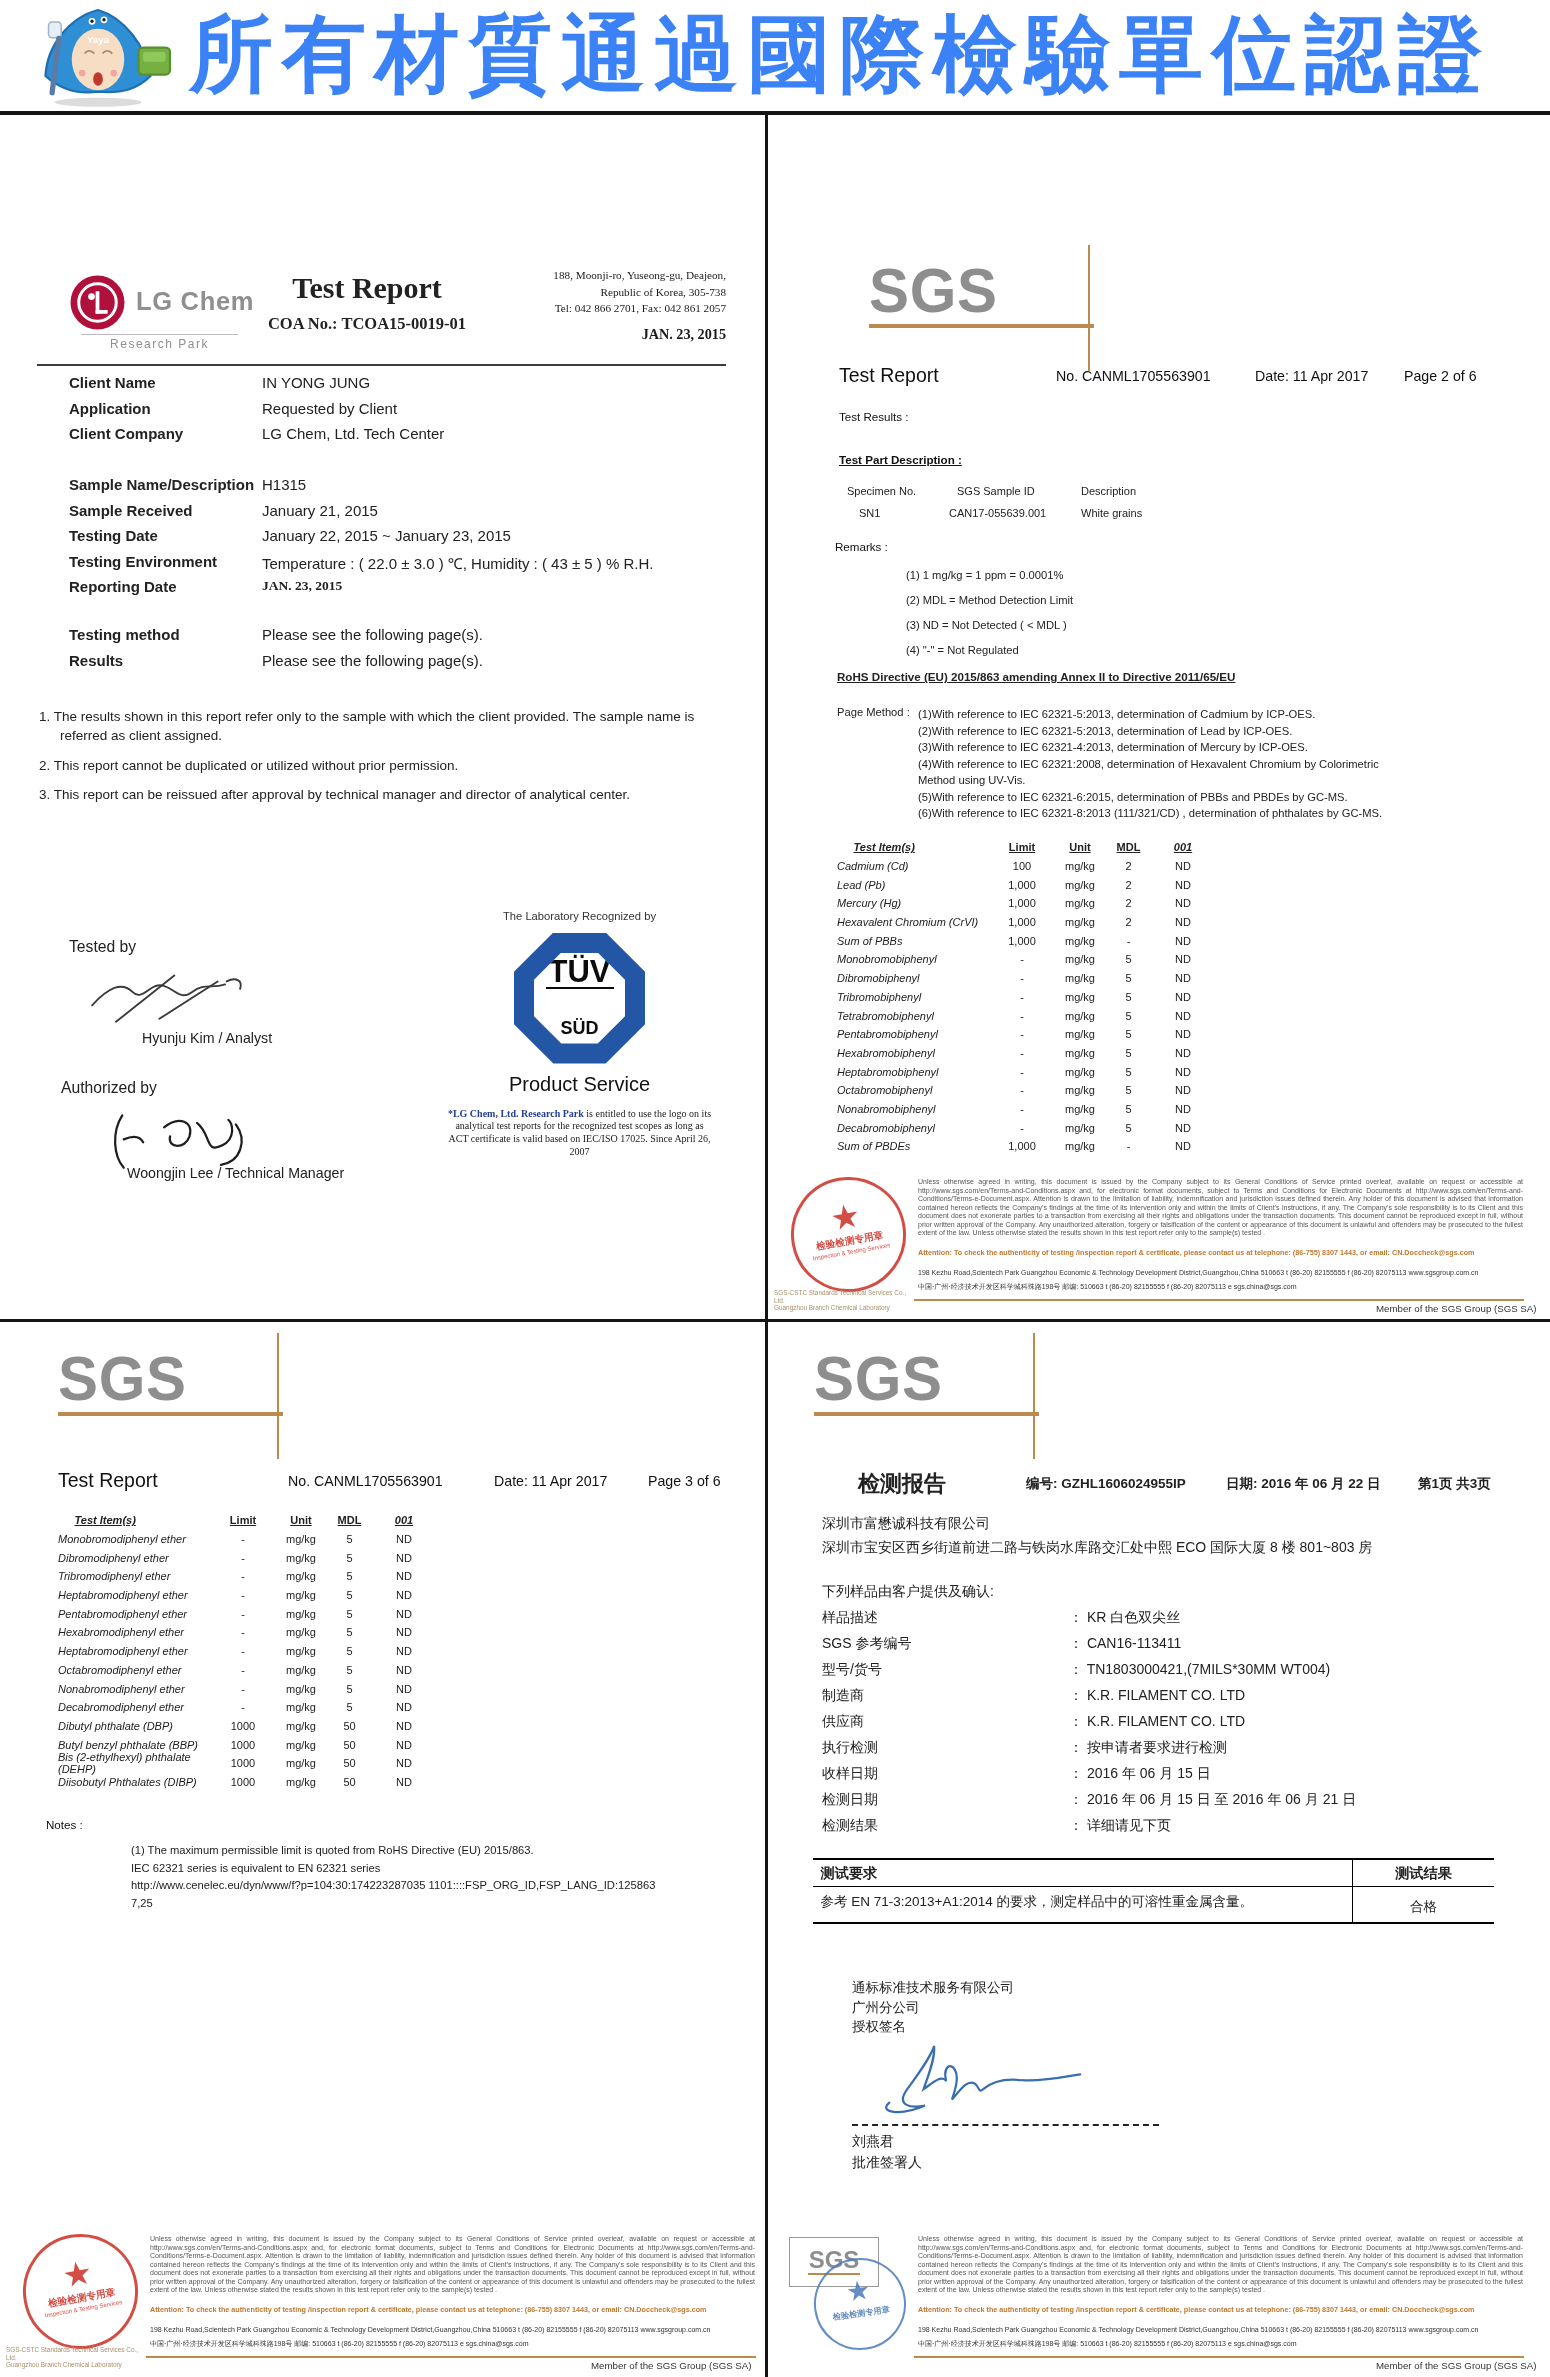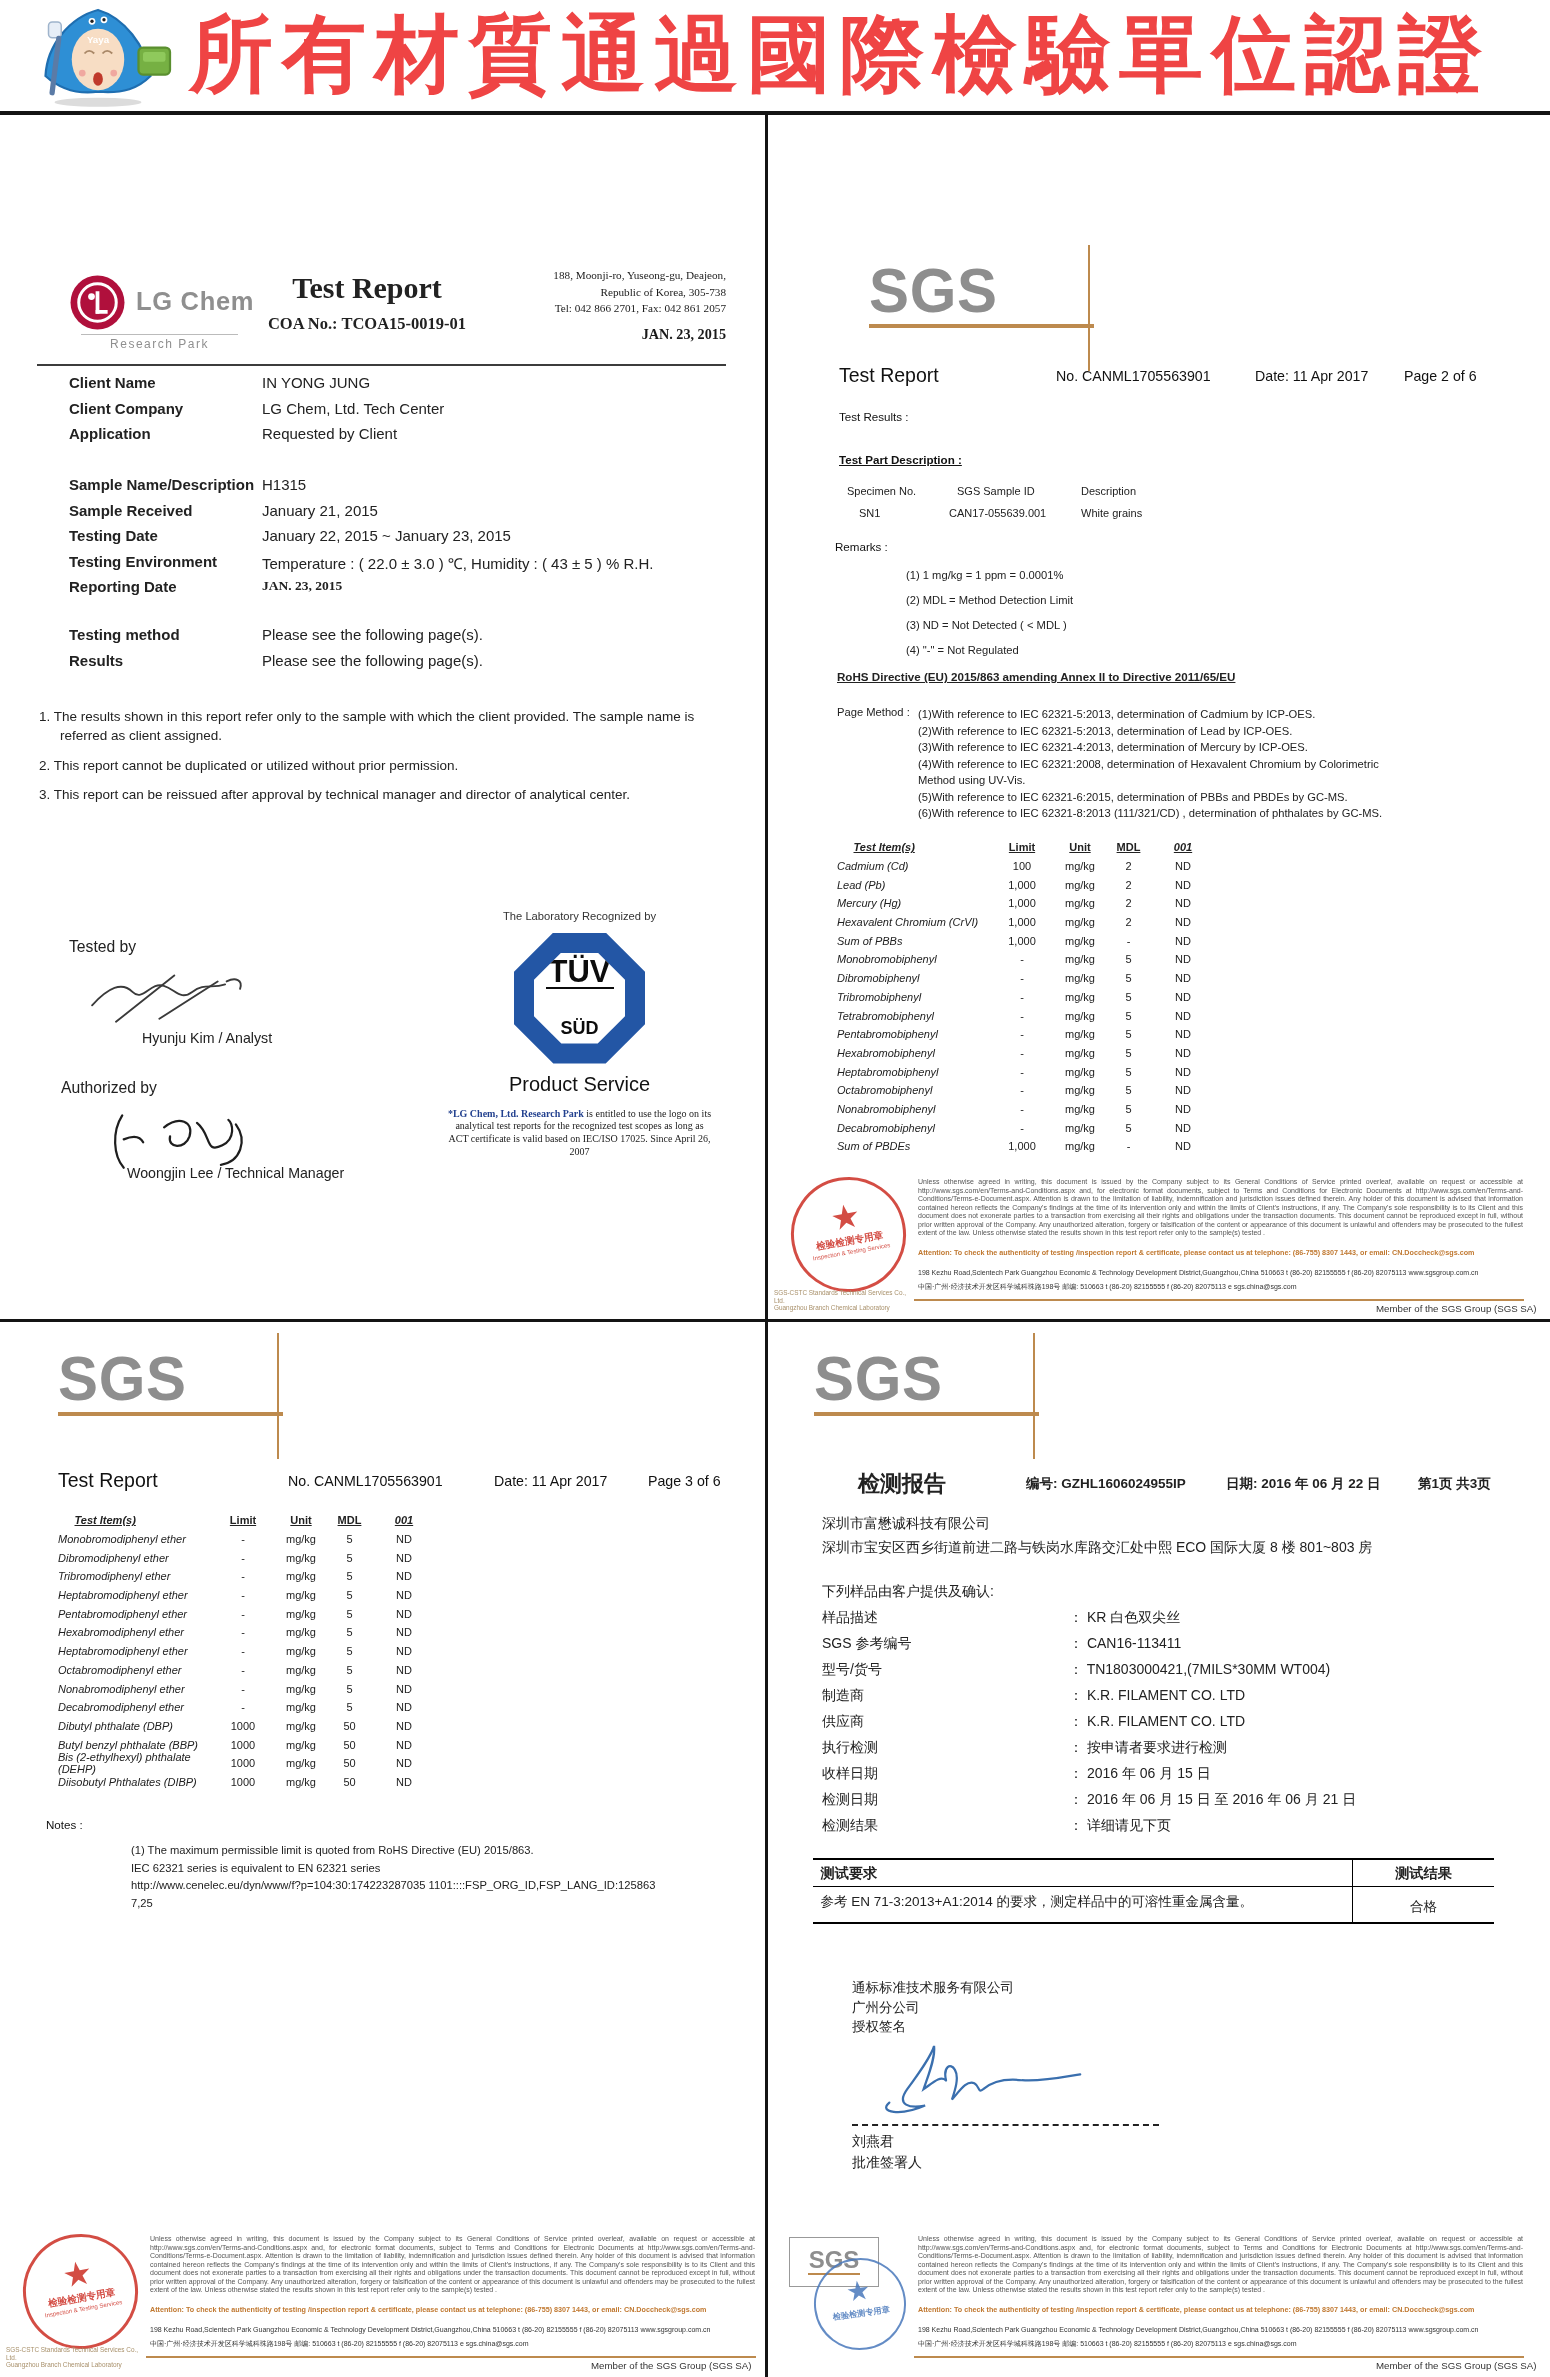--- a/index.html
+++ b/index.html
@@ -3,21 +3,21 @@
 <meta charset="utf-8">
 <style>
   html,body{margin:0;padding:0;background:#ffffff;}
   #page{position:relative;width:1550px;height:2377px;background:#fff;overflow:hidden;
         font-family:"Liberation Sans", sans-serif;color:#222;}
   .abs{position:absolute;}
   .serif{font-family:"Liberation Serif", serif;}
   .u{text-decoration:underline;}
   
   .banner-title{position:absolute;left:189px;top:6px;width:1359px;height:97px;
-    font-size:84px;font-weight:bold;color:#ef4444;letter-spacing:9px;white-space:nowrap;line-height:97px;}
+    font-size:84px;font-weight:bold;color:#3b82f6;letter-spacing:9px;white-space:nowrap;line-height:97px;}
   .rule-top{position:absolute;top:111px;left:0;width:1550px;height:3.7px;background:#141414;}
   .divider-v{position:absolute;top:115px;left:765px;width:3px;height:2263px;background:#141414;}
   .divider-h{position:absolute;top:1319px;left:0;width:1550px;height:3px;background:#141414;}
   
   .q{position:absolute;overflow:hidden;background:#fff;}
   #q1{left:0;top:115px;width:765px;height:1204px;}
   #q2{left:768px;top:115px;width:782px;height:1204px;}
   #q3{left:0;top:1322px;width:765px;height:1055px;}
   #q4{left:768px;top:1322px;width:782px;height:1055px;}
   
@@ -166,27 +166,27 @@
     <div class="abs lg-hr"></div>
 
     <div class="abs" style="left:69px;top:259px;width:659px;" id="lg-fields-1">
 
         <div class="frow">
           <span class="flab">Client Name</span>
           <span class="fval">IN YONG JUNG</span>
         </div>
 
         <div class="frow">
+          <span class="flab">Application</span>
+          <span class="fval">Requested by Client</span>
+        </div>
+
+        <div class="frow">
           <span class="flab">Client Company</span>
           <span class="fval">LG Chem, Ltd. Tech Center</span>
-        </div>
-
-        <div class="frow">
-          <span class="flab">Application</span>
-          <span class="fval">Requested by Client</span>
         </div>
       </div>
     <div class="abs" style="left:69px;top:361px;width:659px;" id="lg-fields-2">
 
         <div class="frow">
           <span class="flab">Sample Name/Description</span>
           <span class="fval">H1315</span>
         </div>
 
         <div class="frow">

